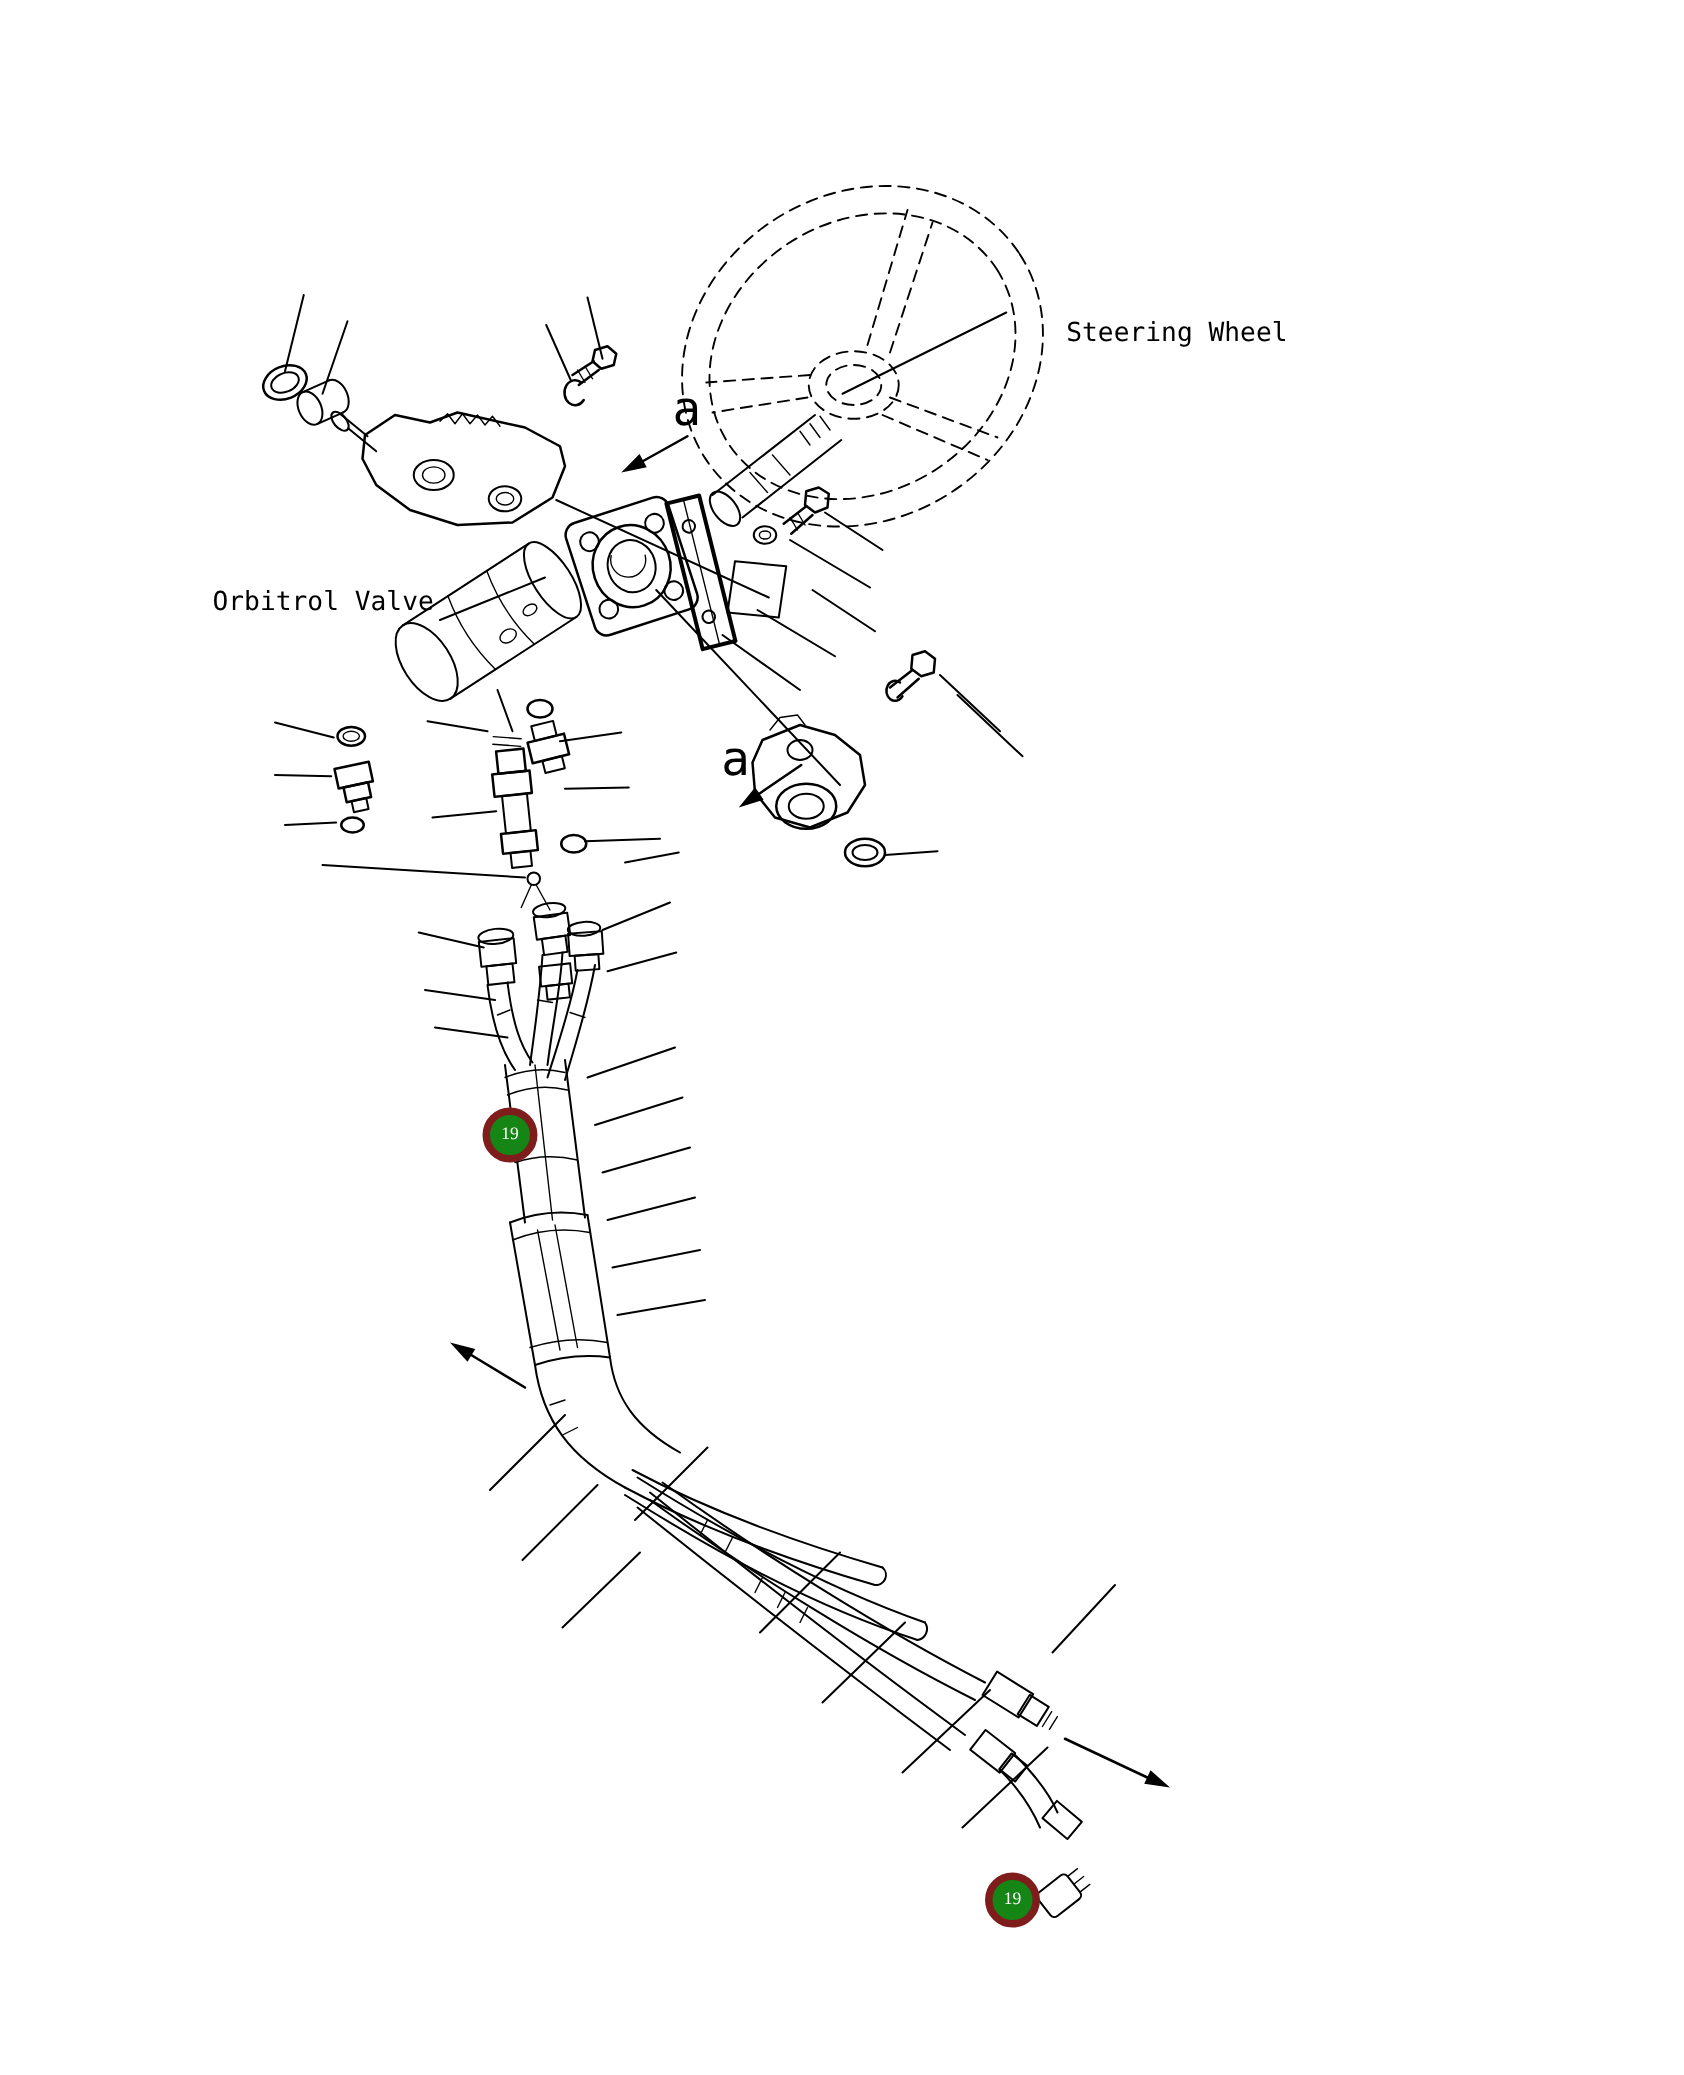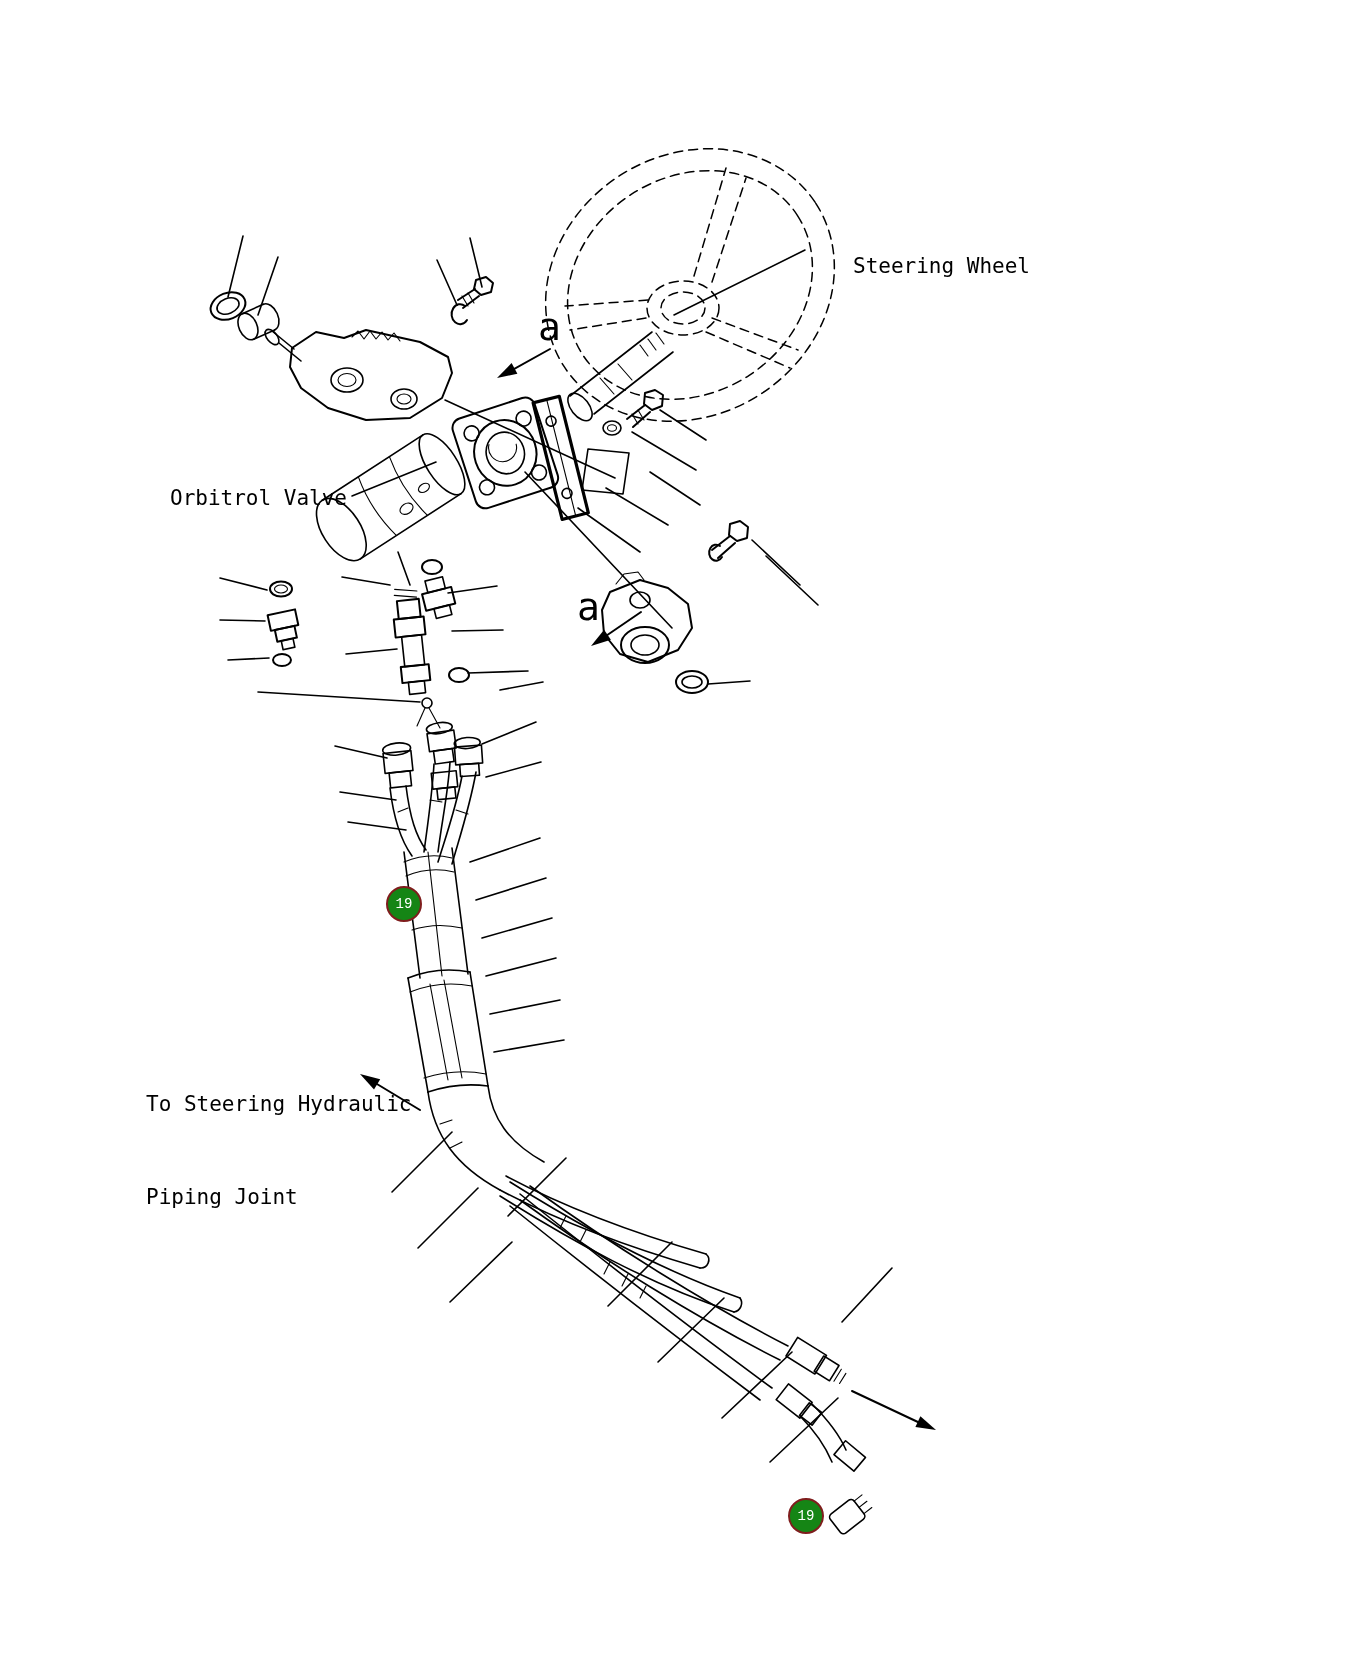--- a/index.html
+++ b/index.html
@@ -7,23 +7,23 @@
          font-family:"DejaVu Sans Mono","Liberation Mono",monospace;}
   #diagram-svg{position:absolute;left:0;top:0;width:1347px;height:1660px;}
   #diagram-svg *{stroke:#000;fill:none;stroke-width:1.6;stroke-linecap:round;stroke-linejoin:round;}
   #diagram-svg .thin{stroke-width:1.1;}
   #diagram-svg .med{stroke-width:2;}
   #diagram-svg .thick{stroke-width:3.2;}
   #diagram-svg .dash{stroke-dasharray:9 6;stroke-width:1.5;}
   #diagram-svg .fillb{fill:#000;stroke:none;}
   .label{position:absolute;color:#000;white-space:pre;font-size:21px;line-height:31px;}
   .label-a{font-size:38px;line-height:38px;}
-  .badge{position:absolute;width:32px;height:32px;border-radius:50%;border:2px solid #7f1d1d;
+  .badge{position:absolute;width:32px;height:32px;border-radius:50%;border:6px solid #7f1d1d;
          display:flex;align-items:center;justify-content:center;
-         font-family:Liberation Mono, monospace;font-size:14px;cursor:pointer;}
+         font-family:Liberation Serif, serif;font-size:14px;cursor:pointer;}
 </style>
 </head>
 <body>
 
 <div id="stage">
 
   <svg id="diagram-svg" viewBox="0 0 1347 1660">
 
     <g class="thin">
       <line x1="243" y1="236" x2="228" y2="297"></line>
@@ -318,29 +318,25 @@
       <polygon class="fillb" points="591,646 604.1,629.8 610.9,639.7"></polygon>
       <line class="med" x1="420" y1="1110" x2="372" y2="1081"></line>
       <polygon class="fillb" points="360,1074 380.2,1079.2 374,1089.4"></polygon>
       <line class="med" x1="852" y1="1391" x2="920" y2="1423"></line>
       <polygon class="fillb" points="936,1430 915.4,1427 920.4,1416.2"></polygon>
     </g>
   </svg>
 
   <div class="label" style="left:853px;top:251px;">Steering Wheel</div>
 
-  <div class="label" style="left:170px;top:483px;">Orbitrol Valve</div>
+  <div class="label" style="left:170px;top:466px;">Orbitrol Valve</div>
 
   <div class="label label-a" style="left:538px;top:308px;">a</div>
 
   <div class="label label-a" style="left:577px;top:588px;">a</div>
 
-  <div class="label" style="left:146px;top:1027px;">
-    <div>To Steering Hydraulic</div>
-    <div>Piping Joint</div>
-  </div>
 
 
   <div class="badge" style="left: 386px; top: 886px; background: rgb(21, 133, 21); color: rgb(255, 255, 255);">19</div>
 
   <div class="badge" style="left: 788px; top: 1498px; background: rgb(21, 133, 21); color: rgb(255, 255, 255);">19</div>
 
 </div>
 
 </body></html>

